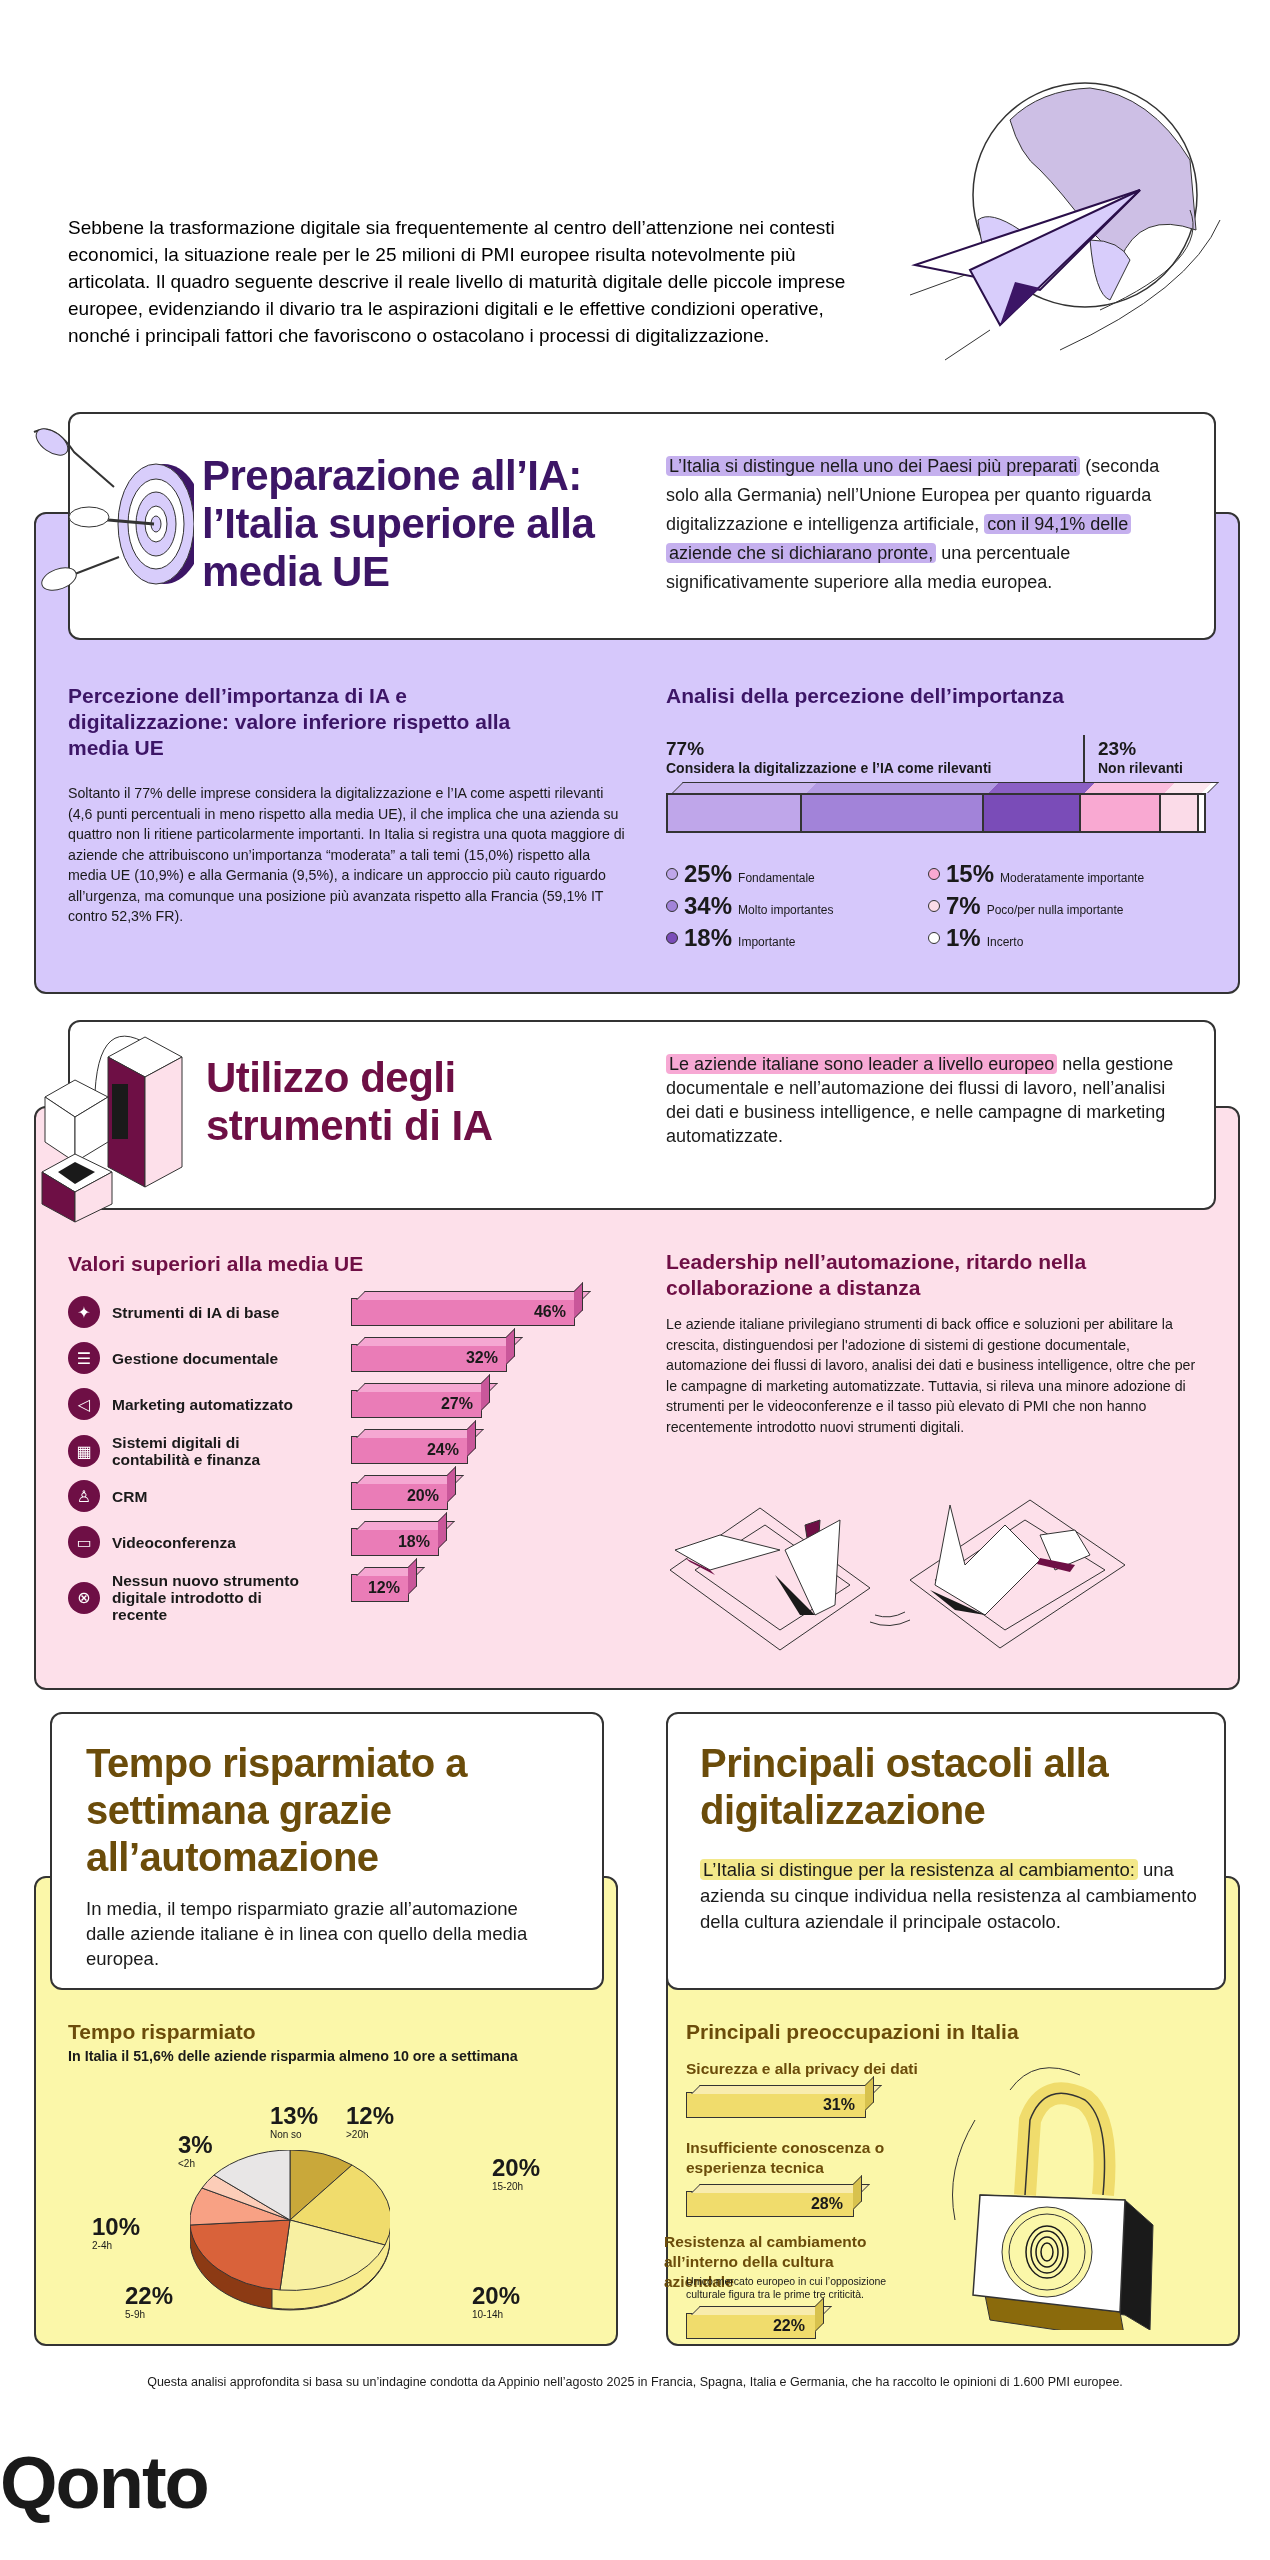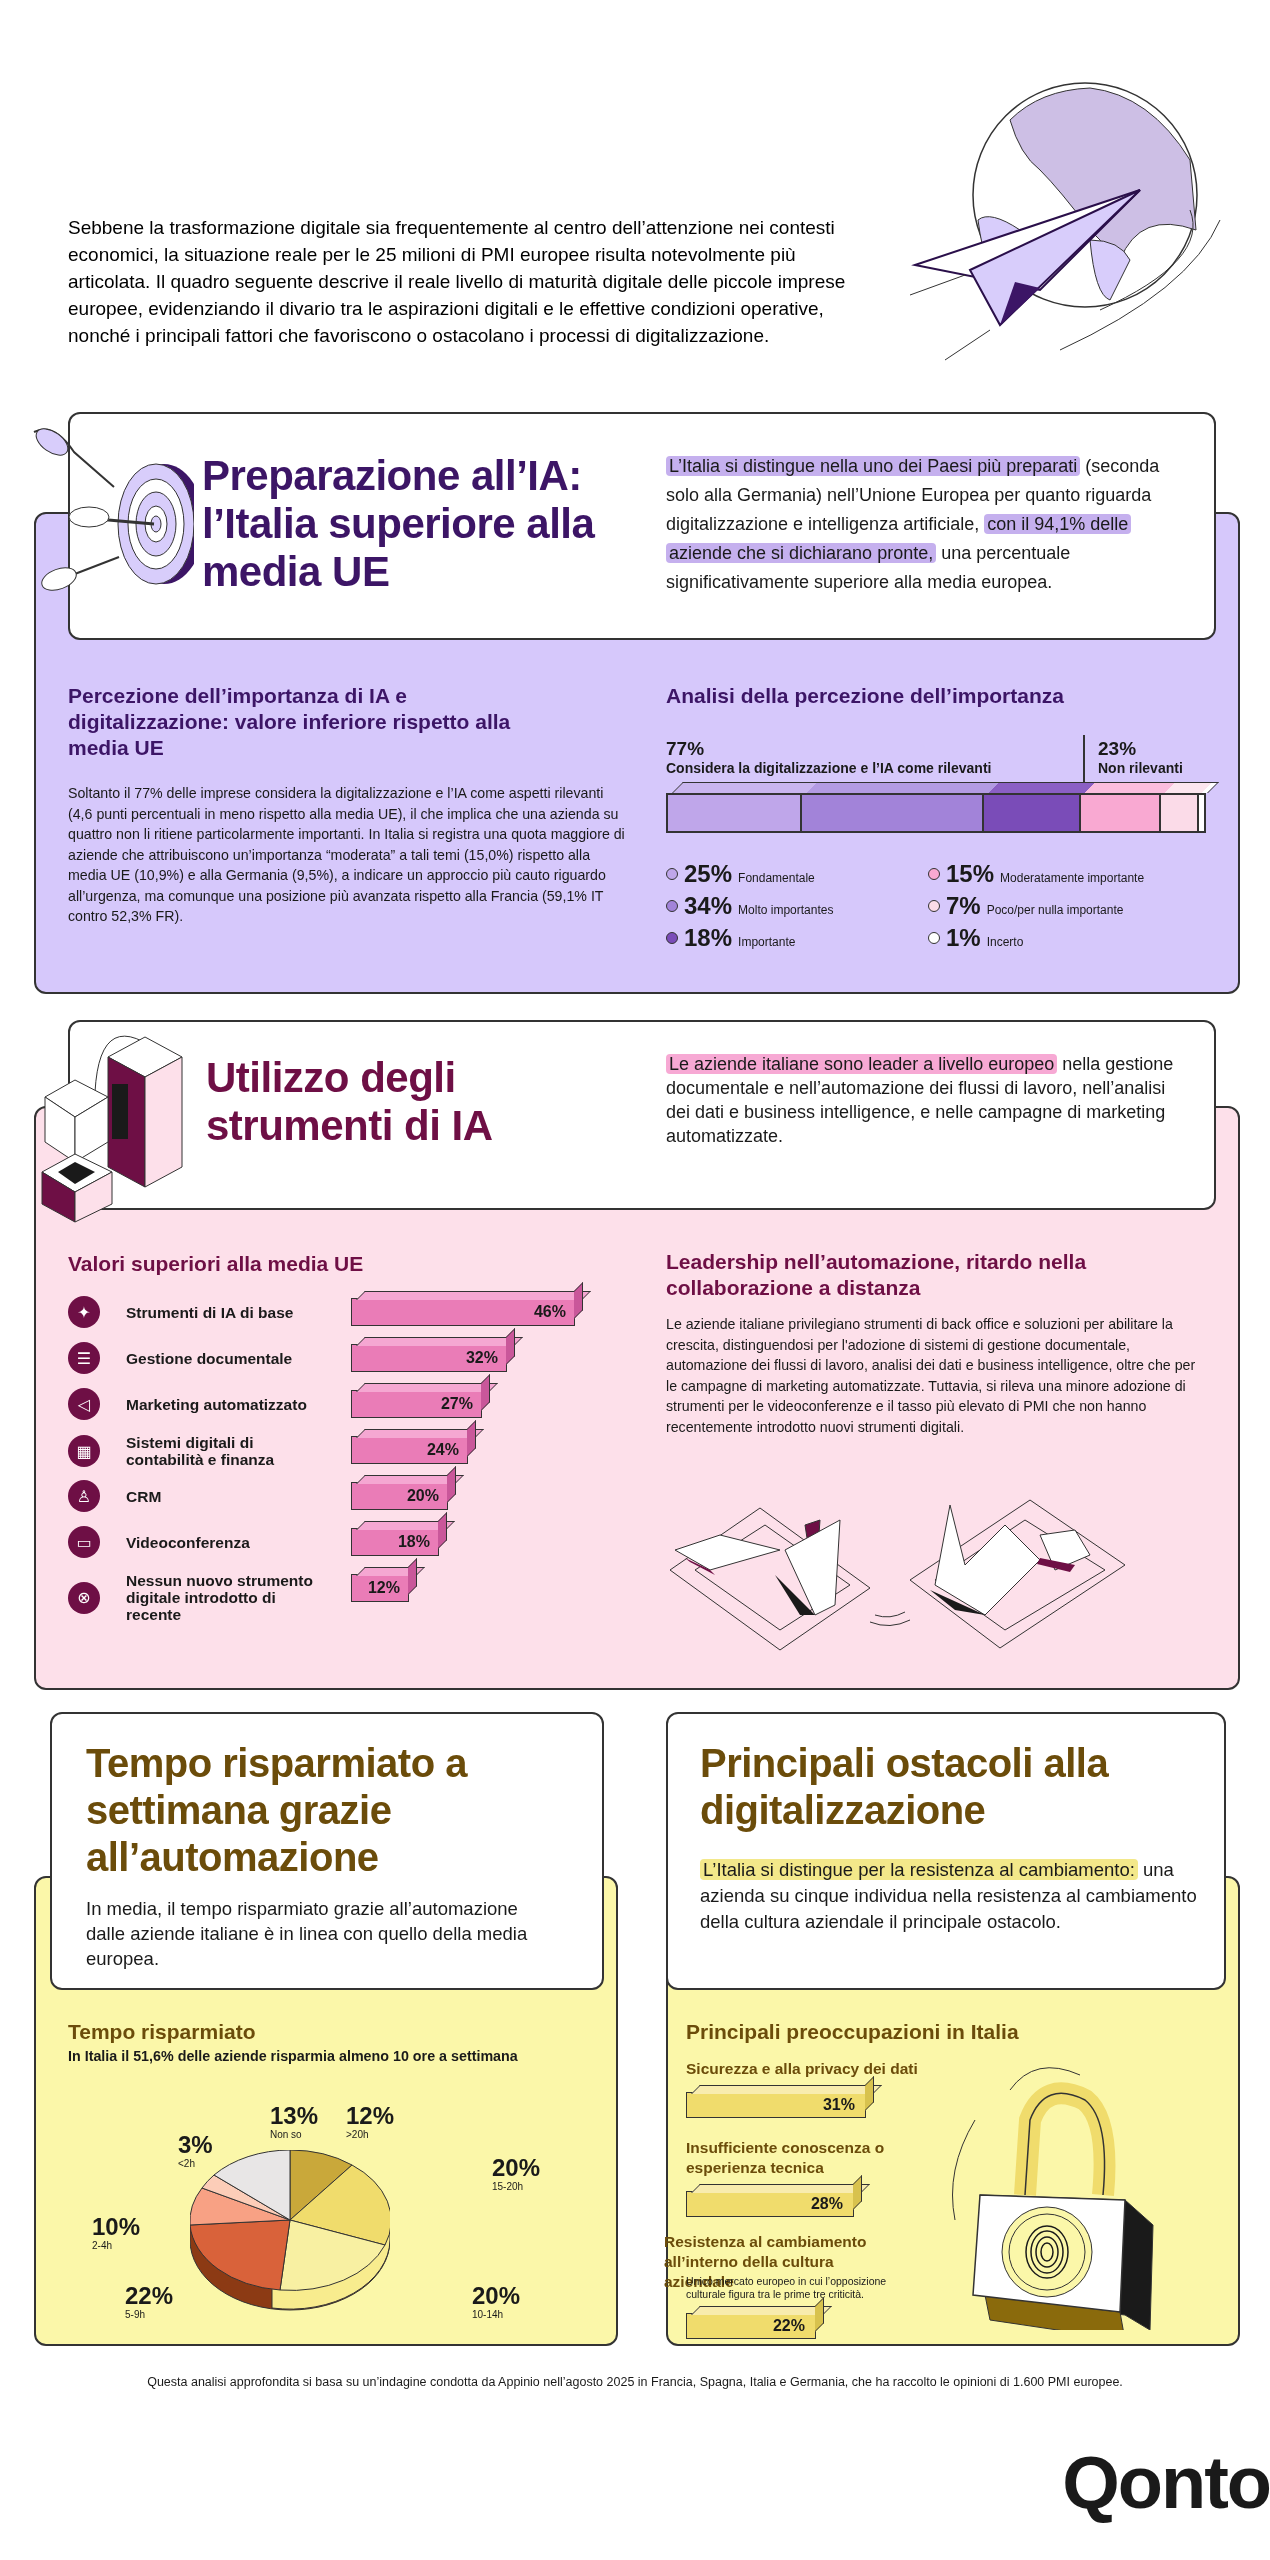--- a/index.html
+++ b/index.html
@@ -25,21 +25,21 @@
   .stack{position:absolute;display:flex;height:40px;border:2px solid #333}
   .seg{height:100%;border-right:2px solid #333;position:relative}
   .seg:last-child{border-right:none}
   .legend-item{display:flex;align-items:baseline;gap:6px;height:32px}
   .dot{width:12px;height:12px;border-radius:50%;border:1.5px solid #333;display:inline-block;transform:translateY(-2px)}
   .legend-pct{font-weight:700;font-size:24px}
   .legend-lbl{font-size:12px}
   
   .bar-row{position:absolute;left:0;display:flex;align-items:center}
   .ic{width:32px;height:32px;border-radius:50%;background:#6e0f45;color:#fff;display:flex;align-items:center;justify-content:center;font-size:16px}
-  .bar-lbl{font-weight:700;font-size:15.5px;line-height:17px;margin-left:26px;width:235px}
+  .bar-lbl{font-weight:700;font-size:15.5px;line-height:17px;margin-left:12px;width:235px}
   .bar{position:absolute;height:28px;background:#ea7cb7;border:1.5px solid #333;display:flex;align-items:center;justify-content:flex-end;padding-right:8px;font-weight:700;font-size:16px}
   .bar::before{content:"";position:absolute;left:4px;right:-8px;top:-8px;height:8px;background:#f5a7d2;border:1.5px solid #333;border-bottom:none;transform:skewX(-45deg);transform-origin:bottom left}
   .bar::after{content:"";position:absolute;right:-9px;top:-8px;width:8px;height:100%;background:#c9579a;border:1.5px solid #333;border-left:none;transform:skewY(-45deg);transform-origin:top left}
   .ybar{position:absolute;height:26px;background:#f0dc6c;border:1.5px solid #333;display:flex;align-items:center;justify-content:flex-end;padding-right:10px;font-weight:700;font-size:16px}
   .ybar::before{content:"";position:absolute;left:4px;right:-8px;top:-8px;height:8px;background:#f8ecae;border:1.5px solid #333;border-bottom:none;transform:skewX(-45deg);transform-origin:bottom left}
   .ybar::after{content:"";position:absolute;right:-9px;top:-8px;width:8px;height:100%;background:#d8c24e;border:1.5px solid #333;border-left:none;transform:skewY(-45deg);transform-origin:top left}
   .pie-lbl{position:absolute;text-align:left}
   .pie-pct{font-weight:700;font-size:24px;line-height:26px}
   .pie-sub{font-size:10px;line-height:12px}
 </style>
@@ -318,13 +318,13 @@
   <circle cx="112" cy="202" r="38" fill="#fbf7a9" stroke="#333"></circle>
   <g fill="none" stroke="#1a1a1a" stroke-width="1.5">
     <ellipse cx="112" cy="202" rx="6" ry="9"></ellipse>
     <ellipse cx="112" cy="202" rx="11" ry="15"></ellipse>
     <ellipse cx="112" cy="202" rx="16" ry="21"></ellipse>
     <ellipse cx="112" cy="202" rx="21" ry="26"></ellipse>
   </g>
 </svg>
 
 <p class="abs" style="left:0;top:2375px;width:1270px;text-align:center;font-size:12.5px">Questa analisi approfondita si basa su un’indagine condotta da Appinio nell’agosto 2025 in Francia, Spagna, Italia e Germania, che ha raccolto le opinioni di 1.600 PMI europee.</p>
-<div class="abs" style="left:0;top:2440px;width:1270px;text-align:right;font-weight:700;font-size:74px;letter-spacing:-2px;color:#1a1a1a">Qonto</div>
+<div class="abs" style="left:0;top:2440px;width:1270px;text-align:left;font-weight:700;font-size:74px;letter-spacing:-2px;color:#1a1a1a">Qonto</div>
 
 </body></html>

